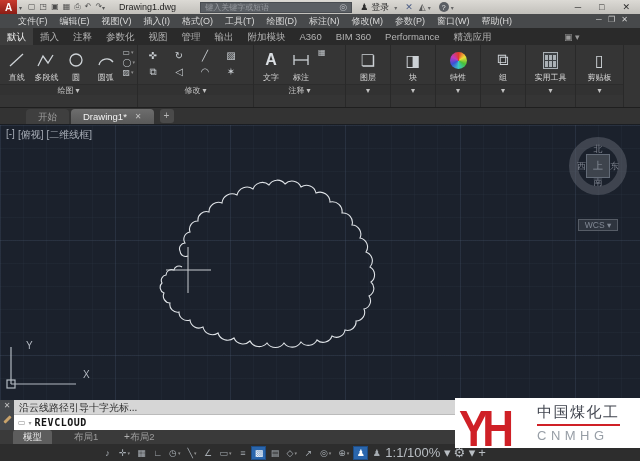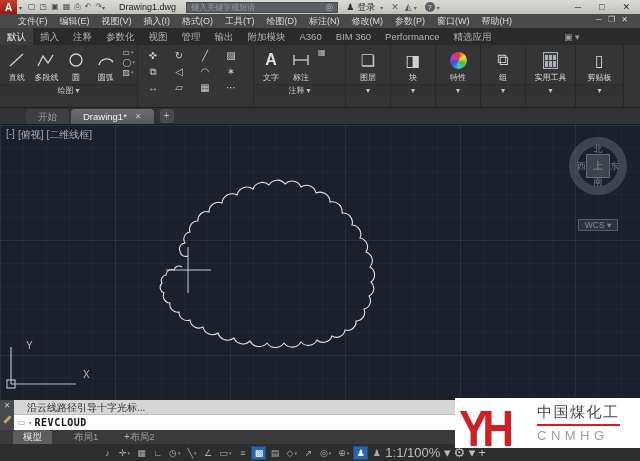--- a/index.html
+++ b/index.html
@@ -8,21 +8,21 @@
   .window{position:relative;width:640px;height:461px;display:flex;flex-direction:column;background:#353535}
 
   
   .titlebar{height:14px;flex:0 0 14px;background:linear-gradient(#dcdad5,#c2c0bb);display:flex;align-items:center;font-size:9px;color:#333}
   .app-logo{width:17px;height:14px;background:linear-gradient(#c93a2e,#8c1e16);color:#fff;font-weight:bold;font-size:10px;display:flex;align-items:center;justify-content:center;flex:0 0 17px}
   .logo-caret{font-size:6px;color:#555;margin:0 2px}
   .qat{display:flex;gap:4px;margin-left:4px;color:#4c4c4c;font-size:8px;align-items:center}
   .qat .qi{cursor:default;line-height:14px}
   .qat-caret{font-size:6px;color:#555}
   .doc-title{margin-left:14px;font-size:9px;color:#1d1d1d;white-space:nowrap}
-  .search{margin-left:10px;display:flex;align-items:center;background:#5b5f64;border:1px solid #494d52;height:11px;width:152px;padding:0 4px;color:#989ba0;font-size:8px;gap:4px}
+  .search{margin-left:24px;display:flex;align-items:center;background:#5b5f64;border:1px solid #494d52;height:11px;width:152px;padding:0 4px;color:#989ba0;font-size:8px;gap:4px}
   .search .ph{flex:1;overflow:hidden;white-space:nowrap}
   .search .mag{color:#b9bcc0;font-size:9px}
   .signin{display:flex;align-items:center;gap:3px;margin-left:8px;color:#2e2e2e}
   .ticon{margin-left:8px;color:#4c5d86;font-size:9px}
   .ticon2{margin-left:6px;color:#5a5a5a;font-size:9px}
   .help{margin-left:8px;width:10px;height:10px;border-radius:50%;background:#5a5e63;color:#e8e8e8;font-size:7px;display:flex;align-items:center;justify-content:center}
   .tb-caret{font-size:6px;color:#666;margin-left:2px}
   .winctl{margin-left:auto;display:flex;gap:18px;font-size:9px;color:#2c2c2c;padding-right:10px}
 
   
@@ -82,21 +82,21 @@
   .vc-w{left:-1px;top:50%;transform:translateY(-50%)}
   .vc-e{right:-1px;top:50%;transform:translateY(-50%)}
   .wcs{display:inline-block;margin-top:24px;padding:0 6px;height:12px;line-height:11px;font-size:8.5px;color:#828995;background:rgba(66,71,80,.5);border:1px solid #565c66}
 
   
   .cmd{height:30px;flex:0 0 30px;display:flex;background:#3a3a3a}
   .cmd-strip{width:14px;flex:0 0 14px;background:#45484c;display:flex;flex-direction:column;align-items:center;padding-top:2px;gap:5px}
   .cmd-strip .x{color:#c3c3c3;font-size:8px;line-height:8px}
   .wrench{width:9px;height:3px;background:#c9a36b;border-radius:1px;transform:rotate(-45deg);margin-top:3px}
   .cmd-rows{flex:1;display:flex;flex-direction:column}
-  .cmd-hist{height:15px;background:#d6d6d6;color:#2c2c2c;font-size:10px;line-height:15px;padding-left:13px;border-bottom:1px solid #bbb;white-space:nowrap;overflow:hidden}
+  .cmd-hist{height:15px;background:#d6d6d6;color:#2c2c2c;font-size:10px;line-height:15px;padding-left:5px;border-bottom:1px solid #bbb;white-space:nowrap;overflow:hidden}
   .cmd-in{height:15px;background:#fff;display:flex;align-items:center;gap:3px;padding-left:4px}
   .cmd-ic{color:#8a8a8a;font-size:8px}
   .cmd-caret{font-size:6px;color:#999}
   .cmd-txt{font-family:"DejaVu Sans Mono","Liberation Mono",monospace;font-weight:bold;font-size:10px;color:#141414;letter-spacing:.5px}
 
   
   .ltabs{height:14px;flex:0 0 14px;background:#3a3a3a;display:flex;align-items:center;padding-left:13px;font-size:9.5px;gap:12px}
   .ltab{padding:0 10px;height:14px;line-height:14px;color:#9d9d9d;border-radius:3px 3px 0 0}
   .ltab.active{background:#5d5d5d;color:#ececec}
   .ltab-add{color:#b0b0b0;padding:0 6px;font-size:10px}
@@ -251,20 +251,21 @@
           <span class="mi">▨</span>
           <span class="mi">⧉</span>
           <span class="mi">◁</span>
           <span class="mi">◠</span>
           <span class="mi">✶</span>
           <span class="mi">↔</span>
           <span class="mi">▱</span>
           <span class="mi">▦</span>
           <span class="mi">⋯</span>
         </div>
+      <div class="panel-title">修改 ▾</div>
     </div>
 
     <div class="panel" style="width:92px">
       <div class="bigbtn">
         <span class="ic glyphA">A</span>
         <span>文字</span>
       </div>
       <div class="bigbtn">
         <span class="ic">
           <svg width="20" height="20" viewBox="0 0 20 20">

